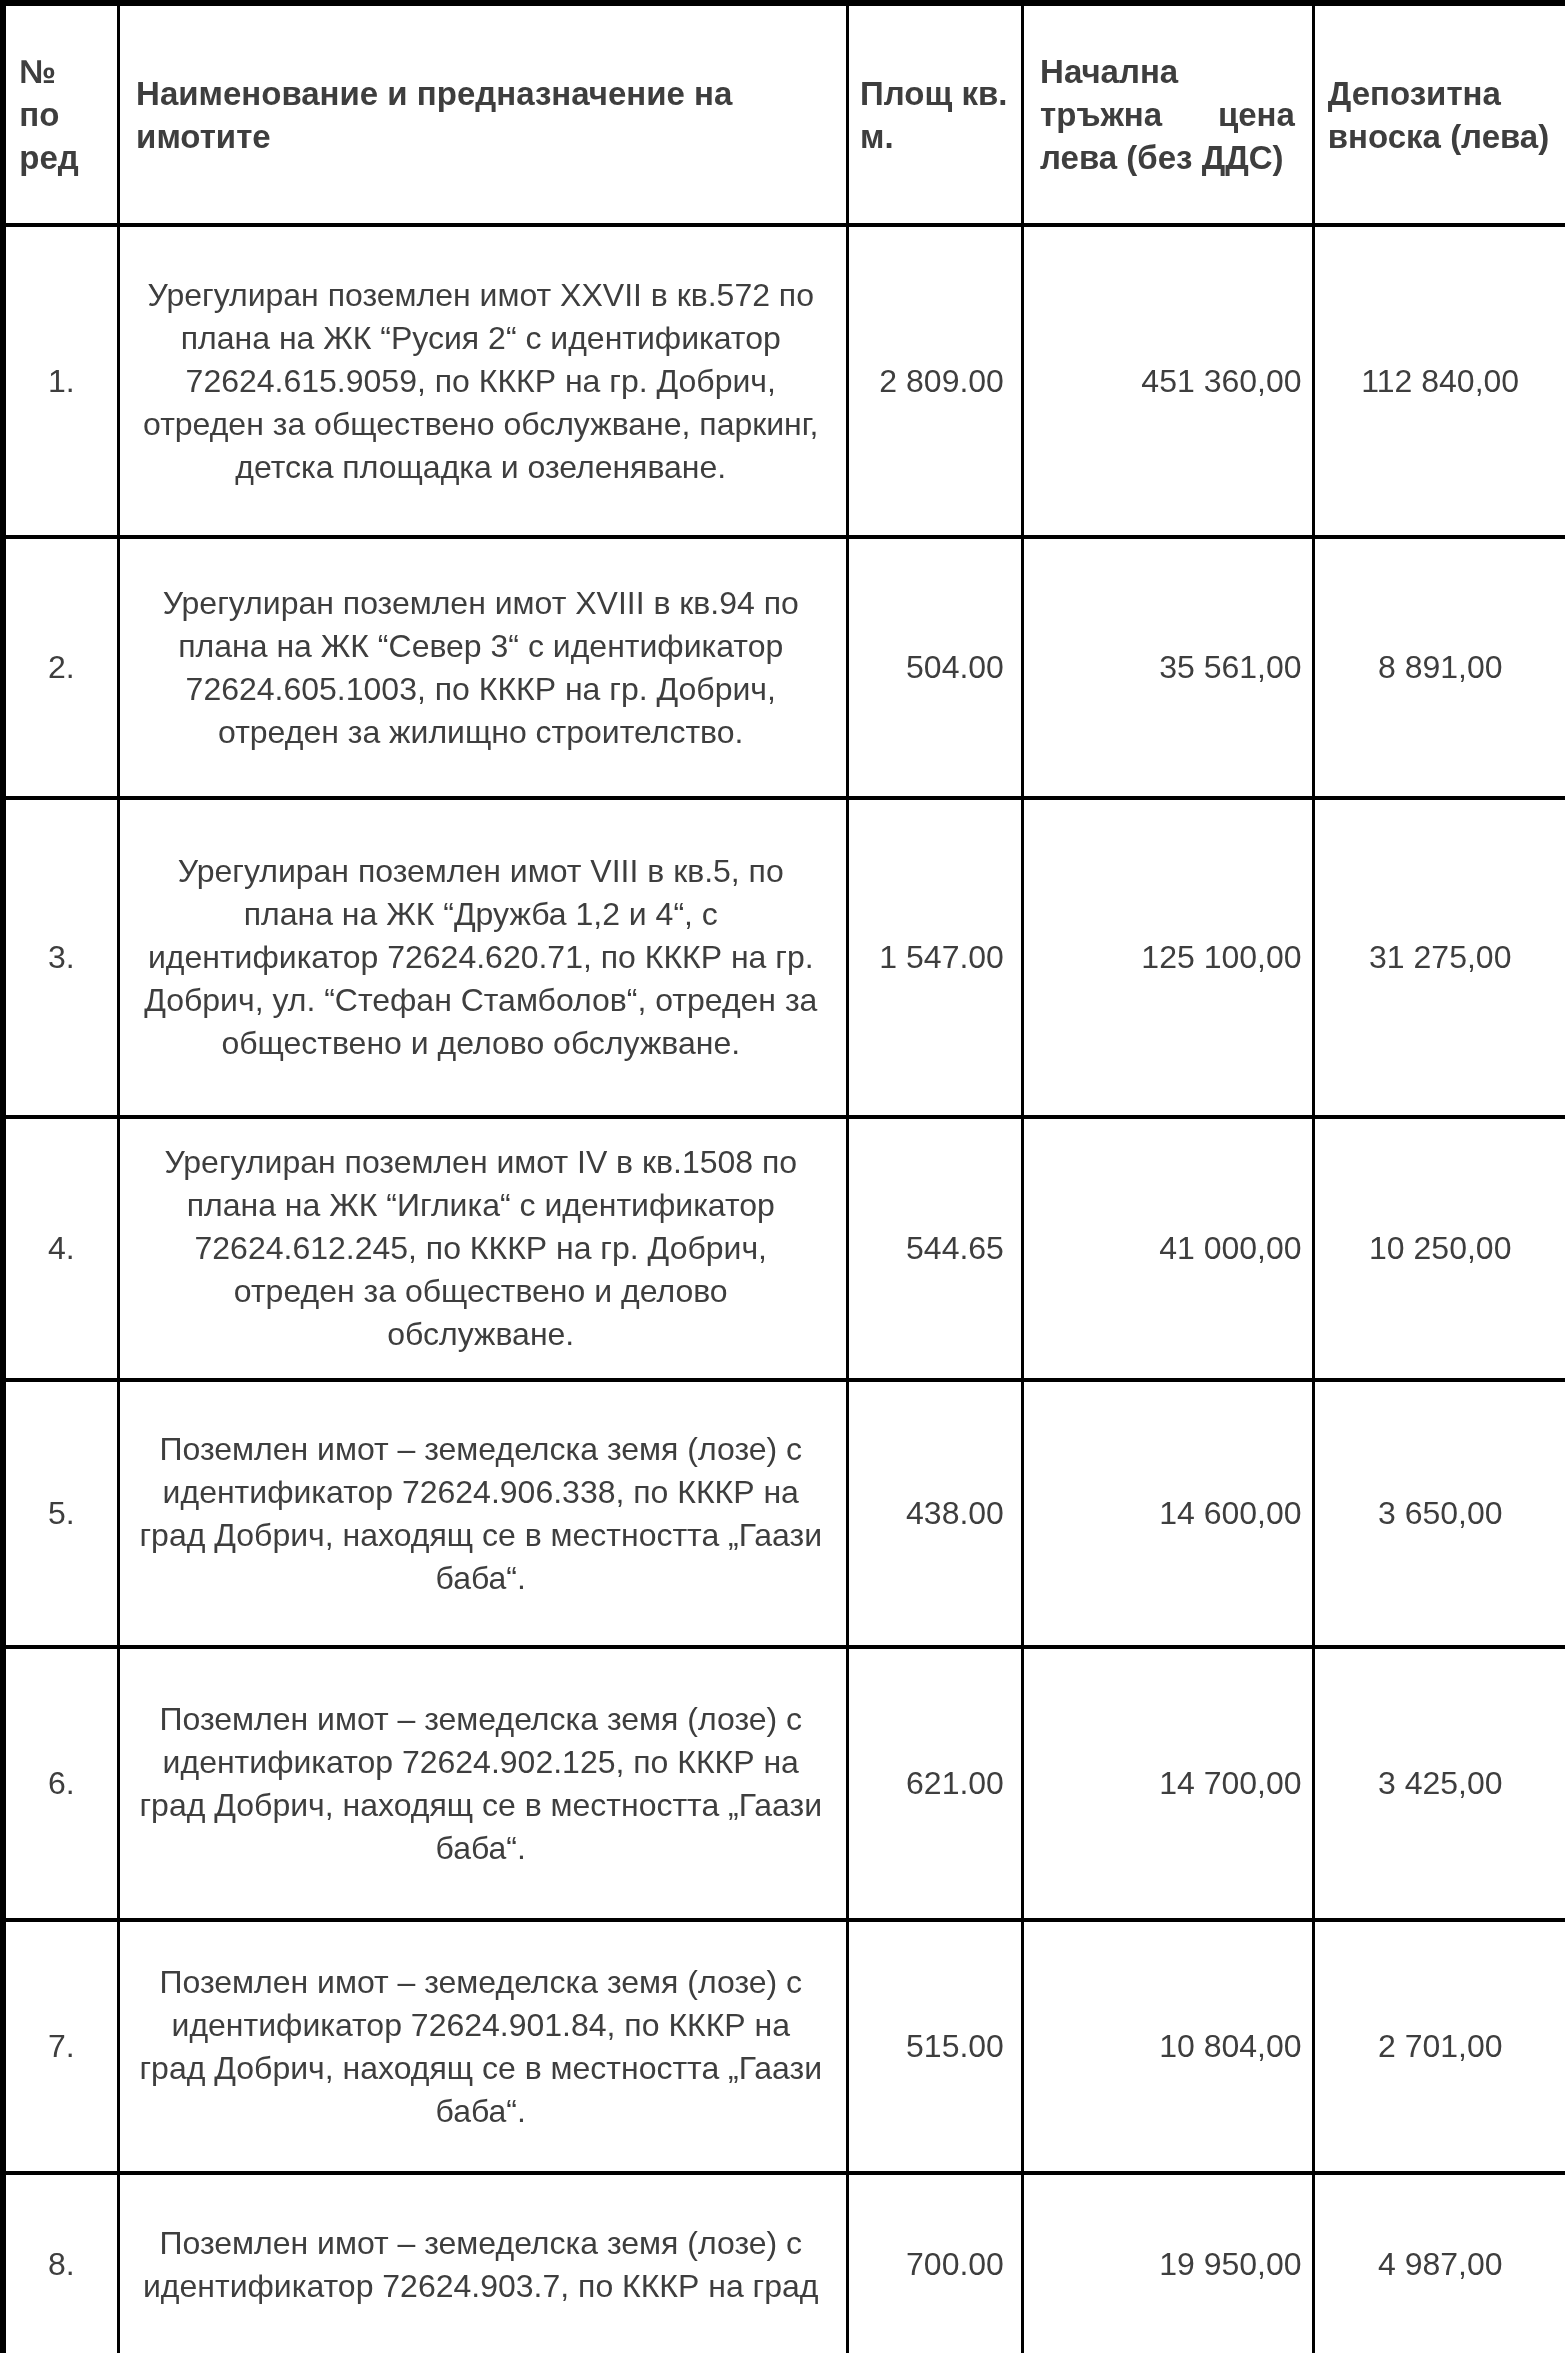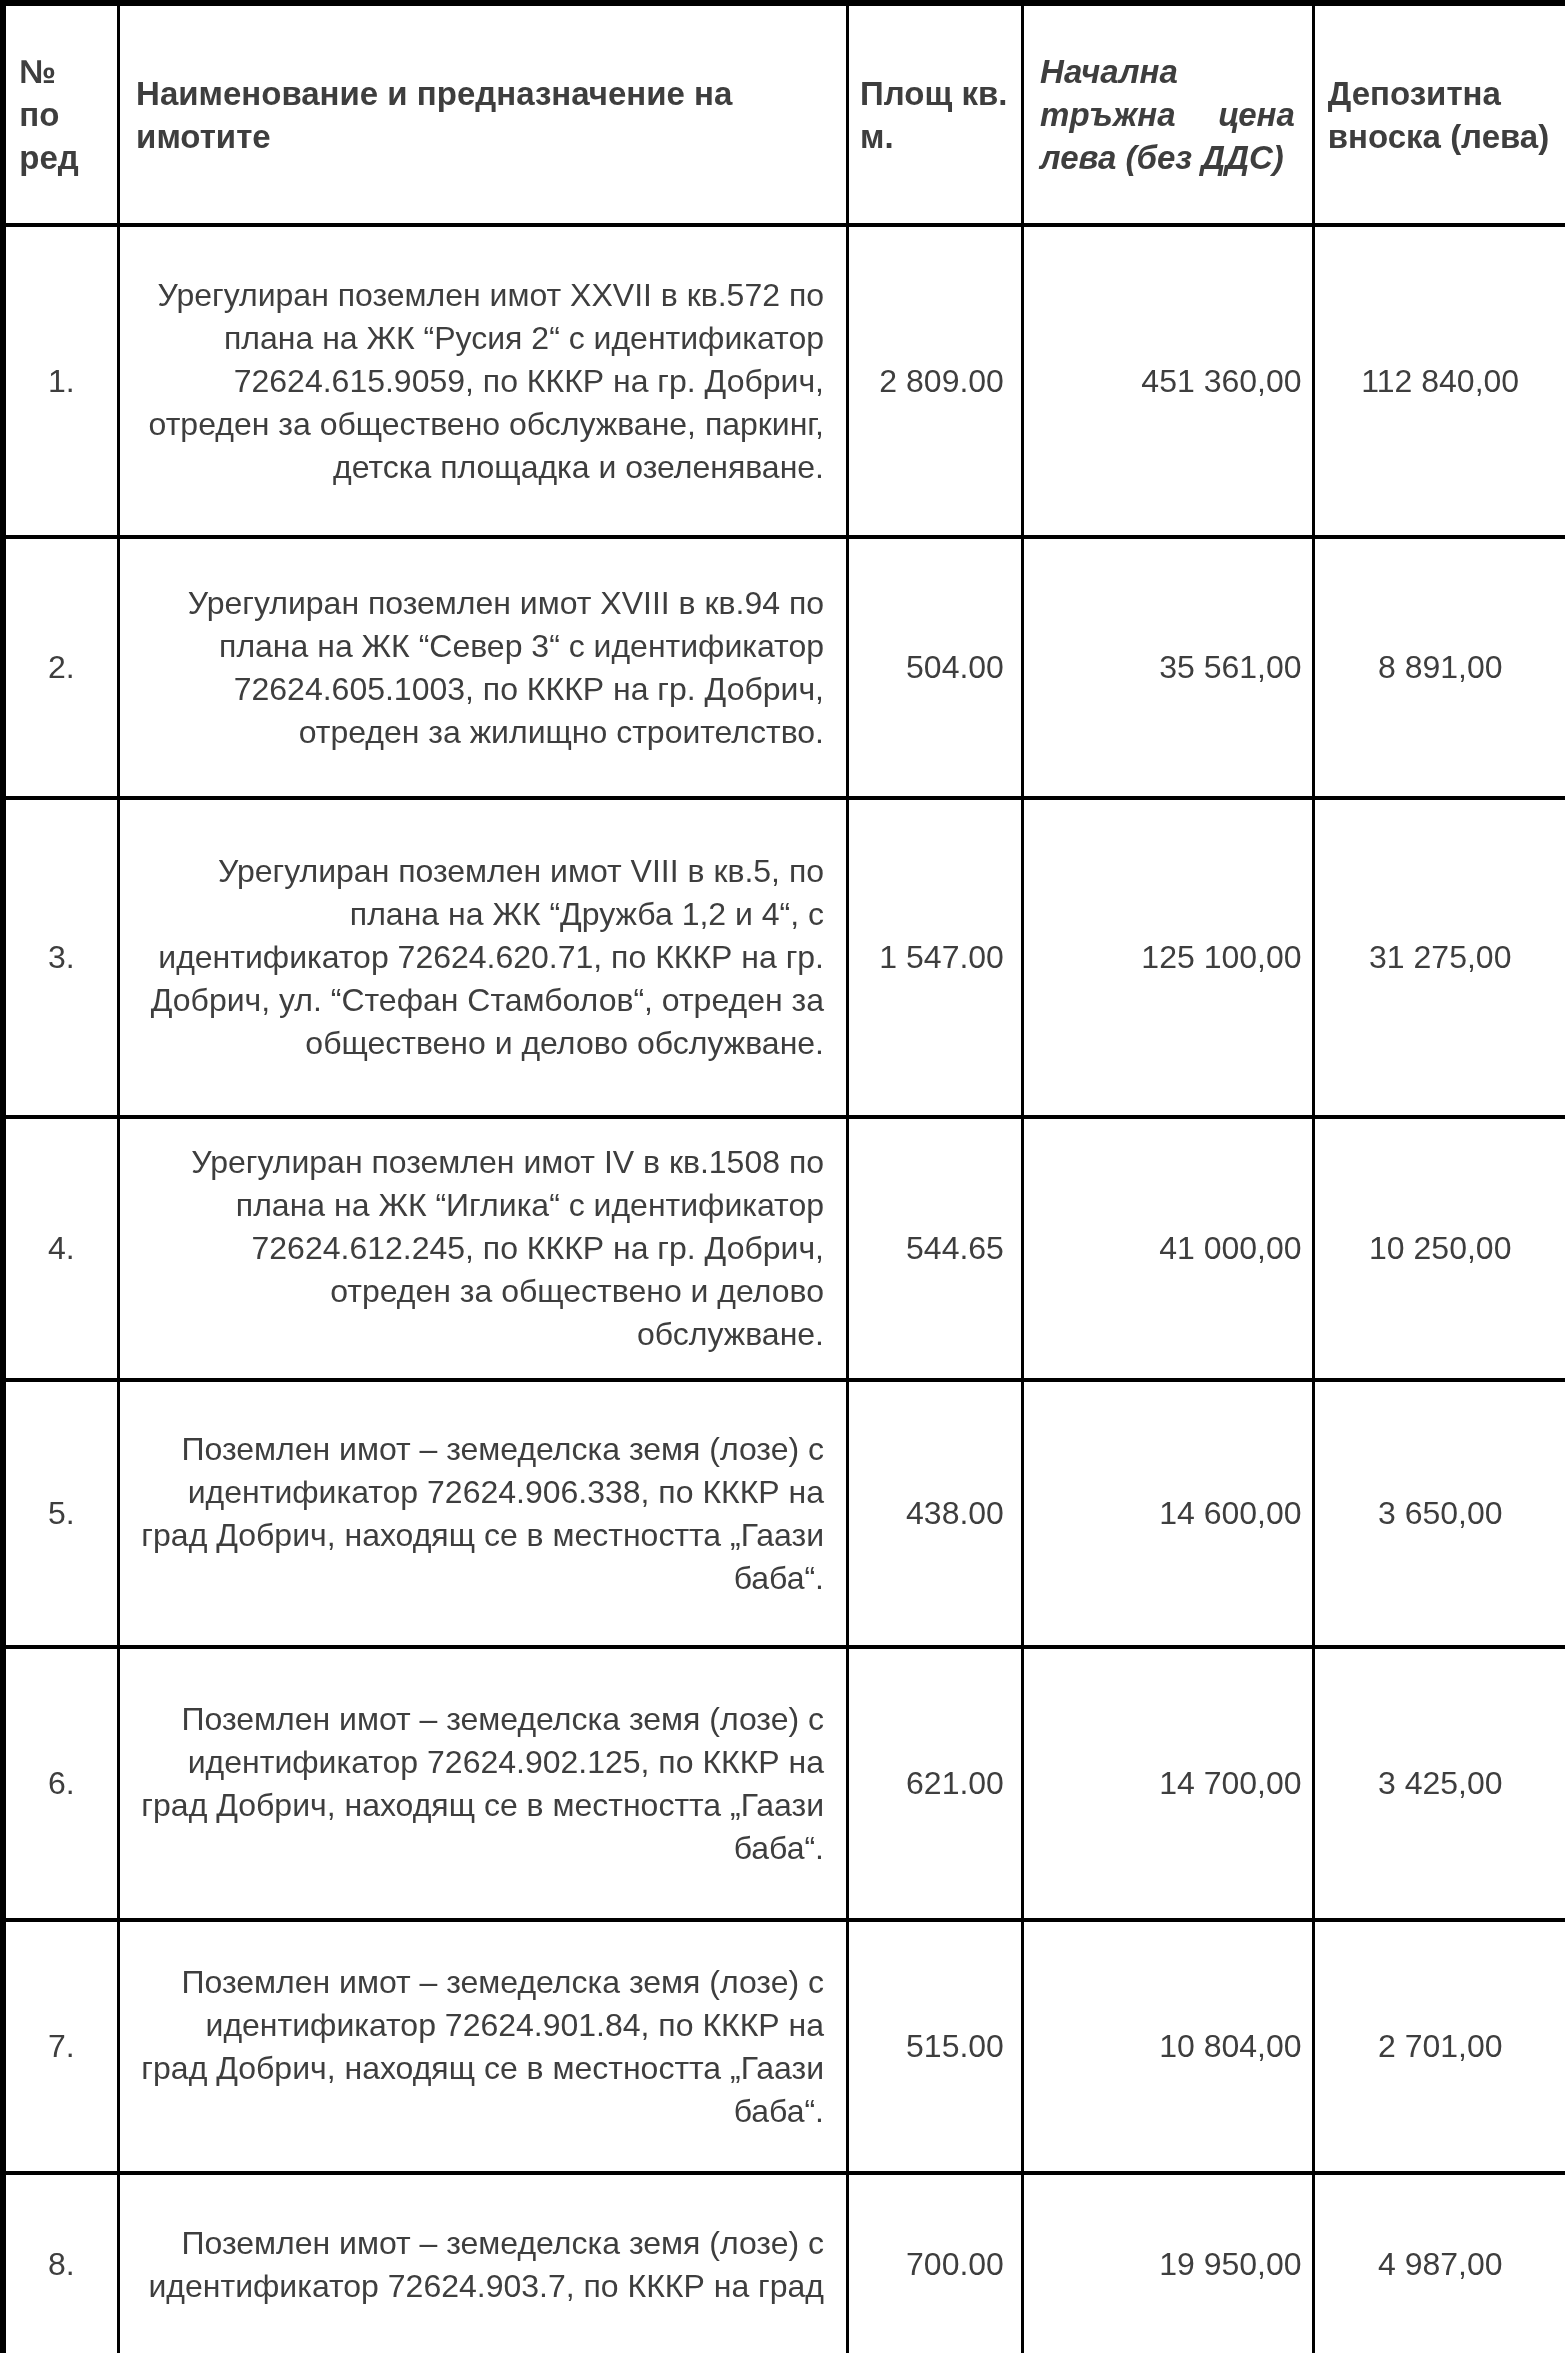--- a/index.html
+++ b/index.html
@@ -36,30 +36,30 @@
     font-size: 33px;
     line-height: 43px;
     font-weight: bold;
     text-align: left;
     color: #3e3e3e;
     padding: 8.3px 16.6px;
   }
   th.h-num   { padding: 8.3px 25px 8.3px 13.3px; }
   th.h-name .wrapbox { display: block; max-width: 638px; }
   th.h-area  { padding: 8.3px 11.6px; }
-  th.h-price { padding: 8.3px 16.6px; text-align: justify; font-style: italic; }
+  th.h-price { padding: 8.3px 16.6px; text-align: justify; }
   th.h-dep   { padding: 8.3px 13.3px; }
 
   tbody td {
     font-size: 32px;
     line-height: 43px;
     font-weight: normal;
   }
   td.c-num   { text-align: center; padding: 5px 6.6px; }
-  td.c-name  { text-align: right;   padding: 11.6px 21.5px 11.6px 18px; }
+  td.c-name  { text-align: center;   padding: 11.6px 21.5px 11.6px 18px; }
   td.c-area  { text-align: right; padding: 5px 16.6px; }
   td.c-price { text-align: right; padding: 5px 10px; }
   td.c-dep   { text-align: center; padding: 5px 10px; }
 </style>
 </head>
 <body>
 
 <div id="page">
   <table class="doc-table">
     <colgroup>

